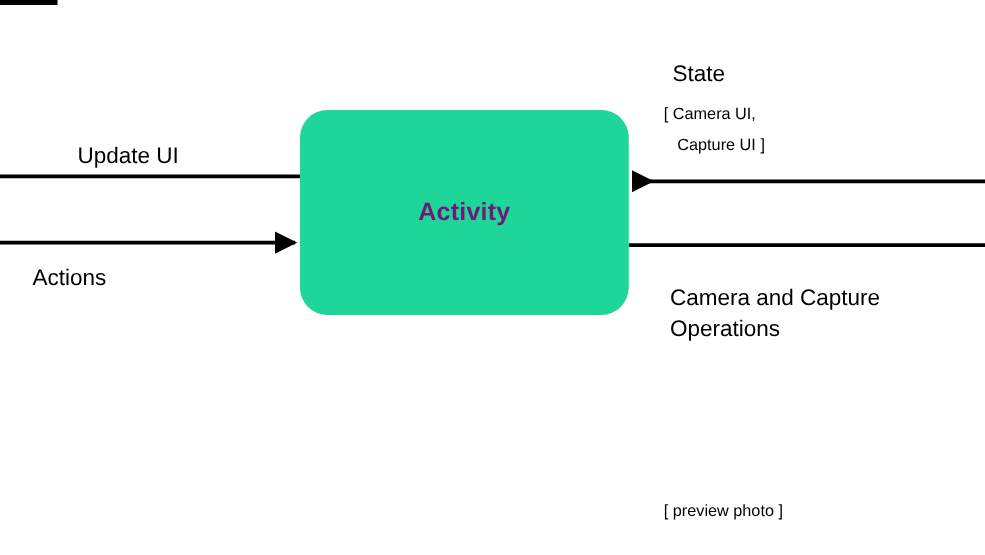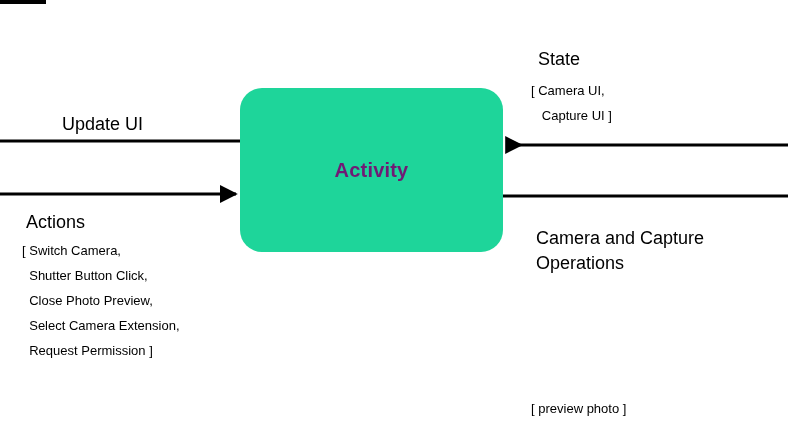--- a/index.html
+++ b/index.html
@@ -128,23 +128,18 @@
     <span class="node-label">Activity</span>
   </div>
 
   <div class="lbl bold lbl-update-ui">Update UI</div>
 
   <div class="lbl bold lbl-state-title">State</div>
   <div class="lbl lbl-state-body">[ Camera UI,
    Capture UI ]</div>
 
   <div class="lbl bold lbl-actions-title">Actions</div>
-  <div class="lbl lbl-actions-body">[ Switch Camera,
-  Shutter Button Click,
-  Close Photo Preview,
-  Select Camera Extension,
-  Request Permission ]</div>
 
   <div class="lbl bold lbl-ops-title">Camera and Capture
 Operations</div>
   <div class="lbl lbl-ops-body2">[ preview photo ]</div>
 
 </div>
 
 </body></html>

